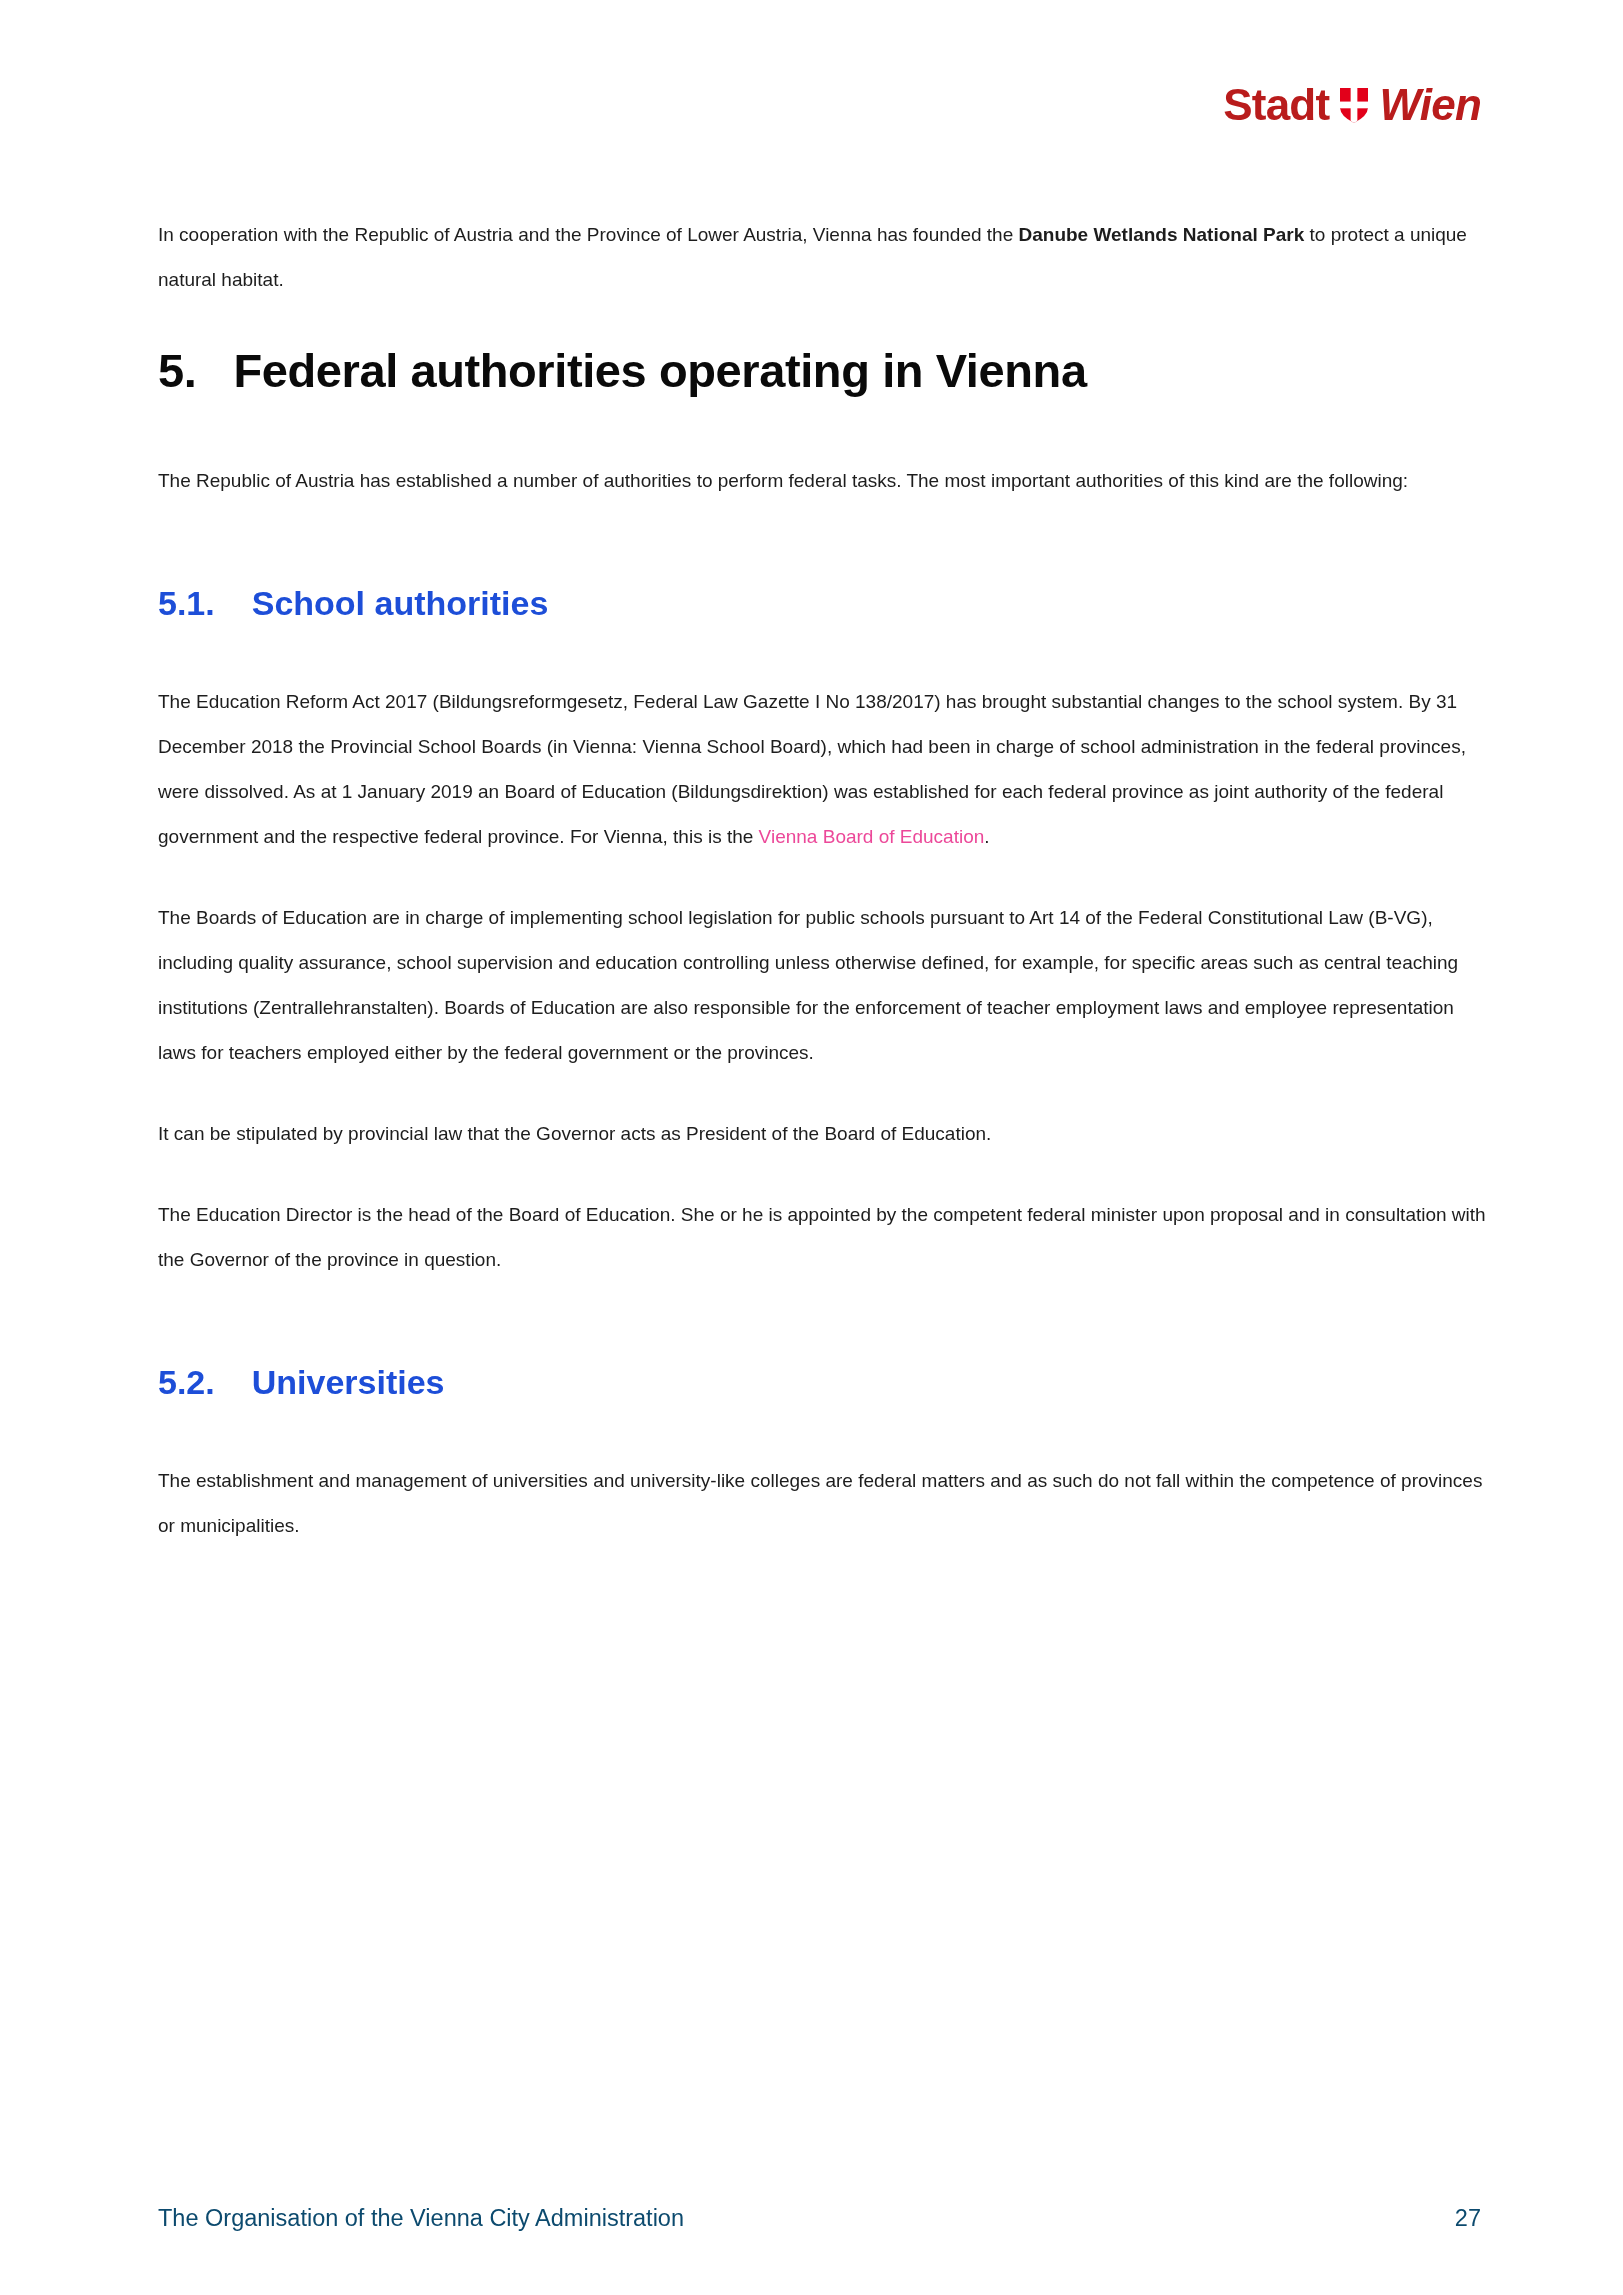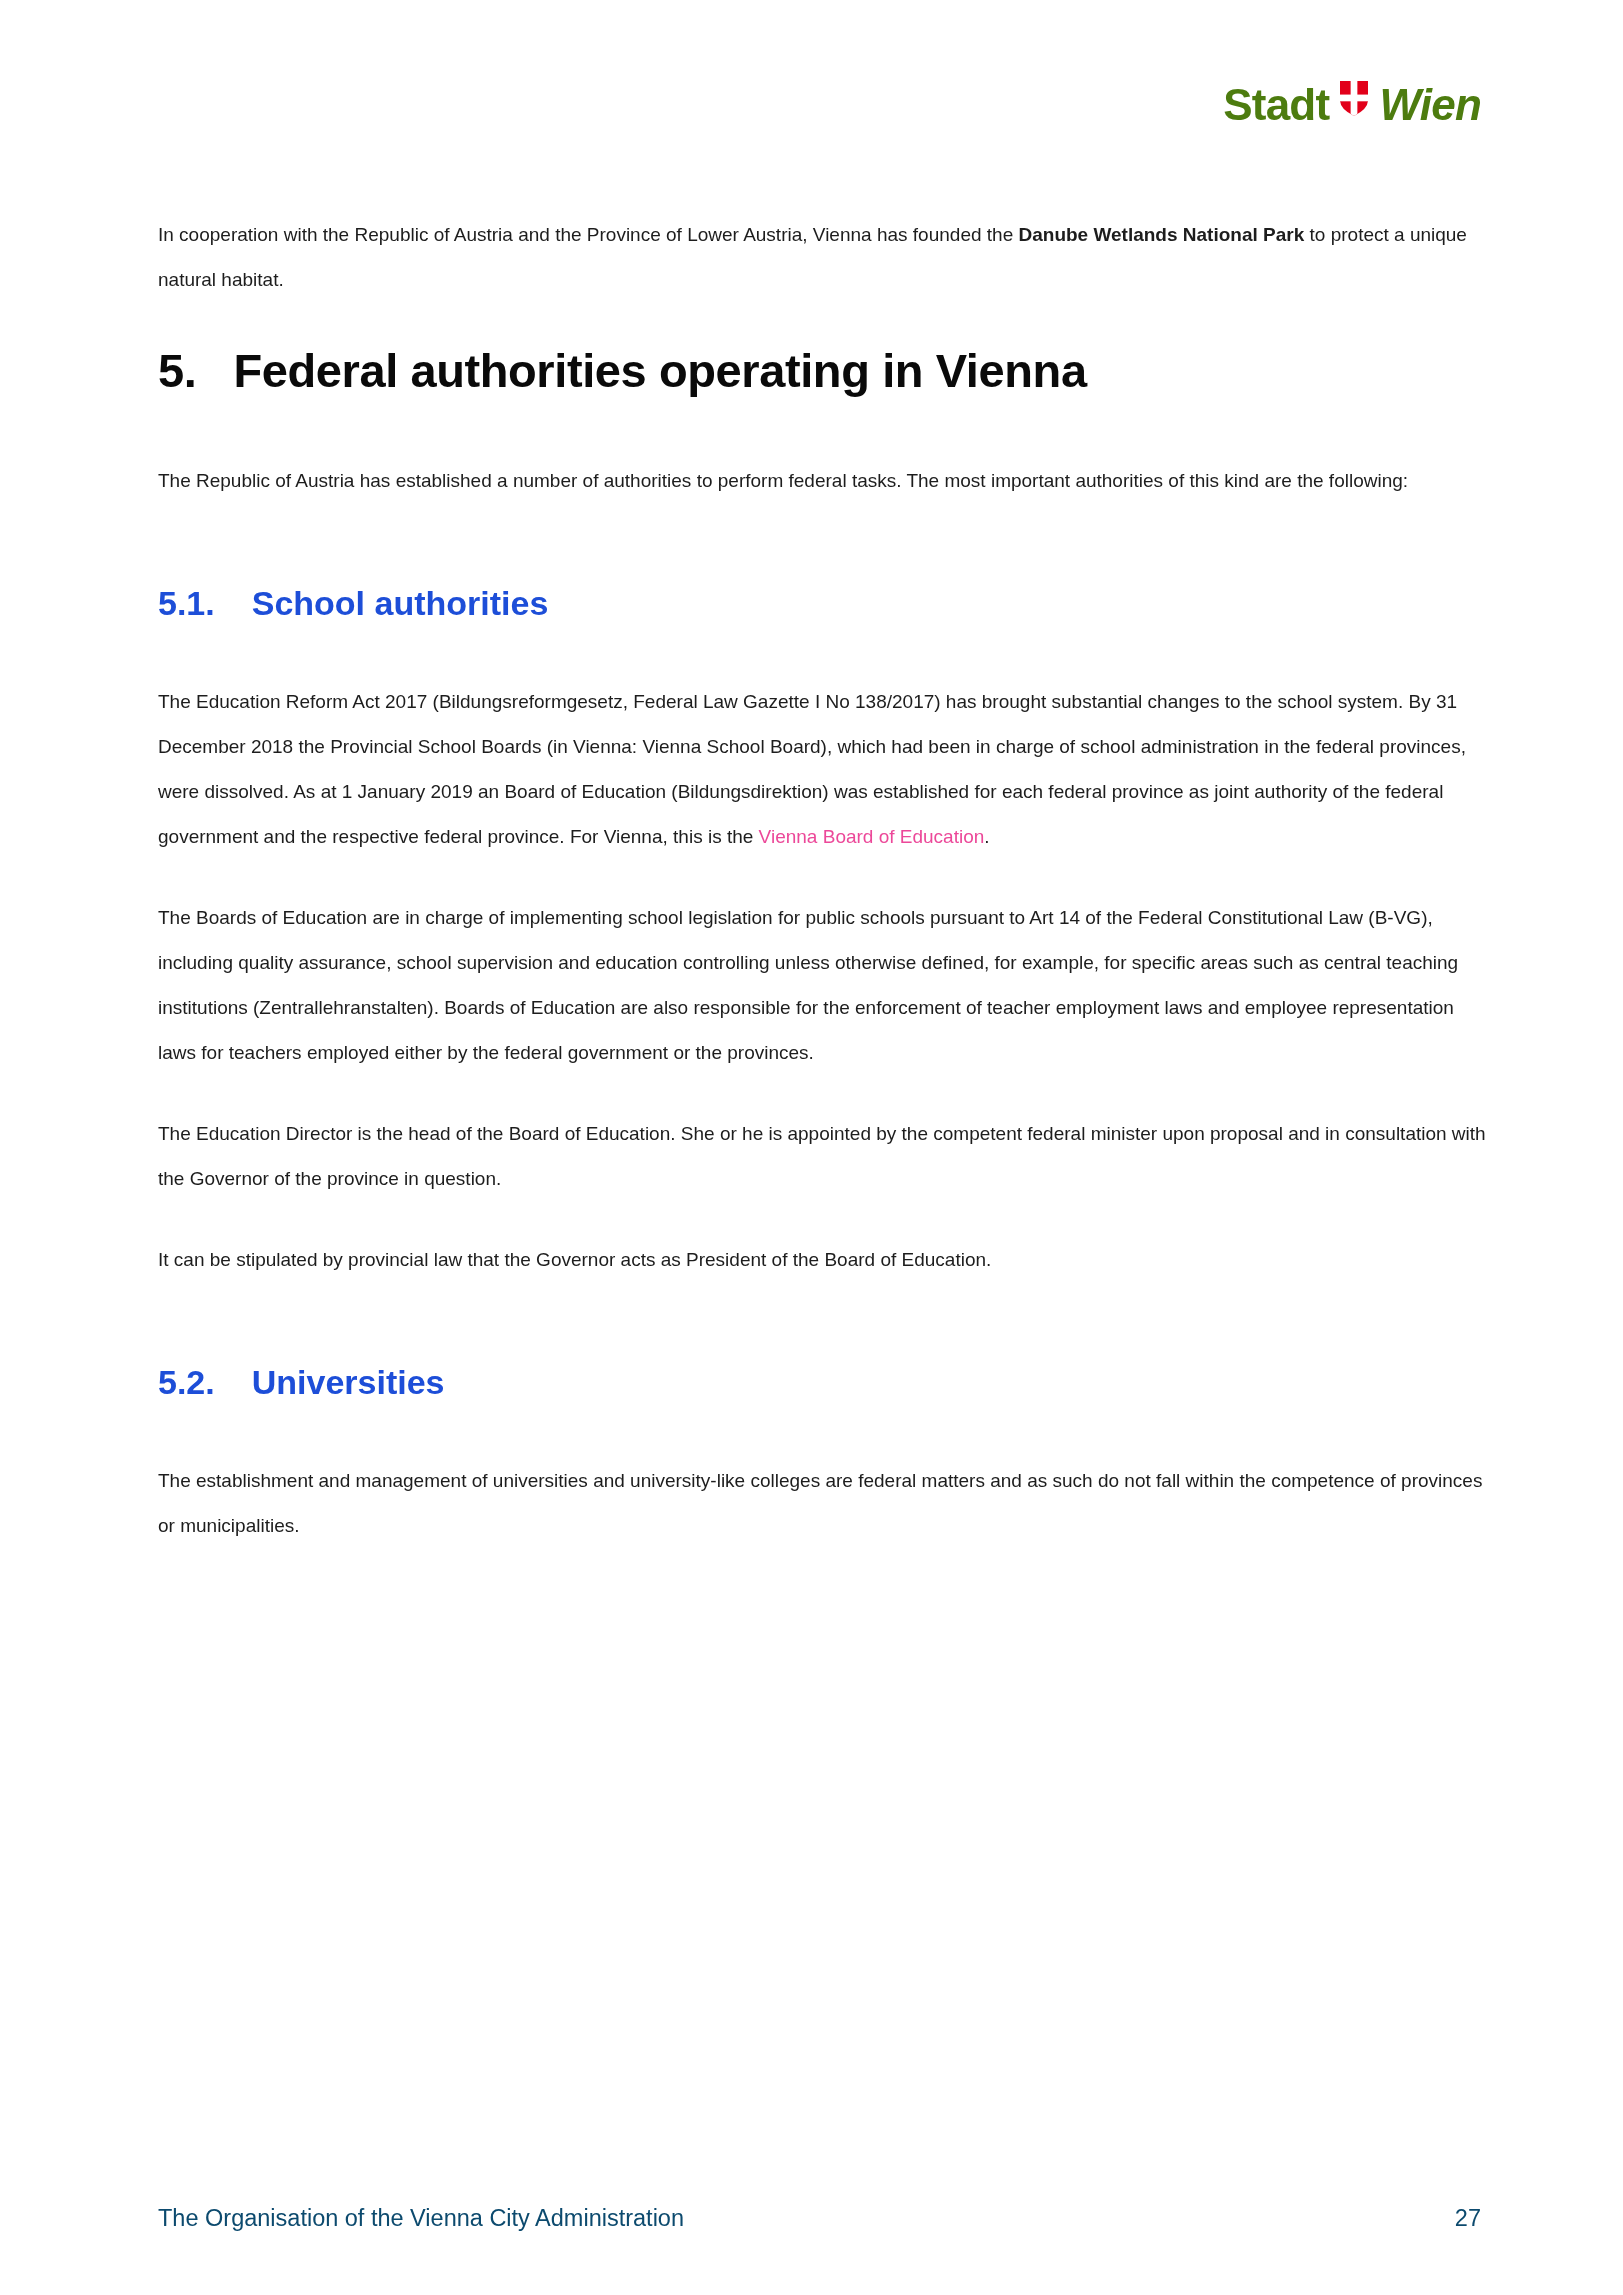--- a/index.html
+++ b/index.html
@@ -19,26 +19,26 @@
     left: 158px;
     top: 0;
     width: 1331px;
   }
   
   .logo {
     position: absolute;
     top: 80px;
     right: 142px;
     display: flex;
-    align-items: flex-start;
+    align-items: center;
     gap: 6.5px;
     font-weight: 700;
     font-size: 44px;
     letter-spacing: -0.8px;
-    color: #4d7c0f;
+    color: #b91c1c;
     white-space: nowrap;
   }
   .logo .shield { width: 34px; height: 37px; display: block; margin: 0 1.6px; }
   .logo .wien-it { font-style: italic; }
   
   p.body {
     font-size: 19px;
     line-height: 45px;
     margin: 12px 0 36px 0;
   }
@@ -109,23 +109,23 @@
     <h1 class="section"><span class="num">5.</span><span>Federal authorities operating in Vienna</span></h1>
 
     <p class="body">The Republic of Austria has established a number of authorities to perform federal tasks. The most important authorities of this kind are the following:</p>
 
     <h2 class="subsection"><span class="num">5.1.</span><span>School authorities</span></h2>
 
     <p class="body"><span>The Education Reform Act 2017 (Bildungsreformgesetz, Federal Law Gazette I No 138/2017) has brought substantial changes to the school system. By 31 December 2018 the Provincial School Boards (in Vienna: Vienna School Board), which had been in charge of school administration in the federal provinces, were dissolved. As at 1 January 2019 an Board of Education (Bildungsdirektion) was established for each federal province as joint authority of the federal government and the respective federal province. For Vienna, this is the </span><a class="doc-link">Vienna Board of Education</a><span>.</span></p>
 
     <p class="body">The Boards of Education are in charge of implementing school legislation for public schools pursuant to Art 14 of the Federal Constitutional Law (B-VG), including quality assurance, school supervision and education controlling unless otherwise defined, for example, for specific areas such as central teaching institutions (Zentrallehranstalten). Boards of Education are also responsible for the enforcement of teacher employment laws and employee representation laws for teachers employed either by the federal government or the provinces.</p>
 
+    <p class="body">It can be stipulated by provincial law that the Governor acts as President of the Board of Education.</p>
+
     <p class="body">The Education Director is the head of the Board of Education. She or he is appointed by the competent federal minister upon proposal and in consultation with the Governor of the province in question.</p>
-
-    <p class="body">It can be stipulated by provincial law that the Governor acts as President of the Board of Education.</p>
 
     <h2 class="subsection"><span class="num">5.2.</span><span>Universities</span></h2>
 
     <p class="body">The establishment and management of universities and university-like colleges are federal matters and as such do not fall within the competence of provinces or municipalities.</p>
   </div>
 
   <div class="footer">
     <span>The Organisation of the Vienna City Administration</span>
     <span>27</span>
   </div>

